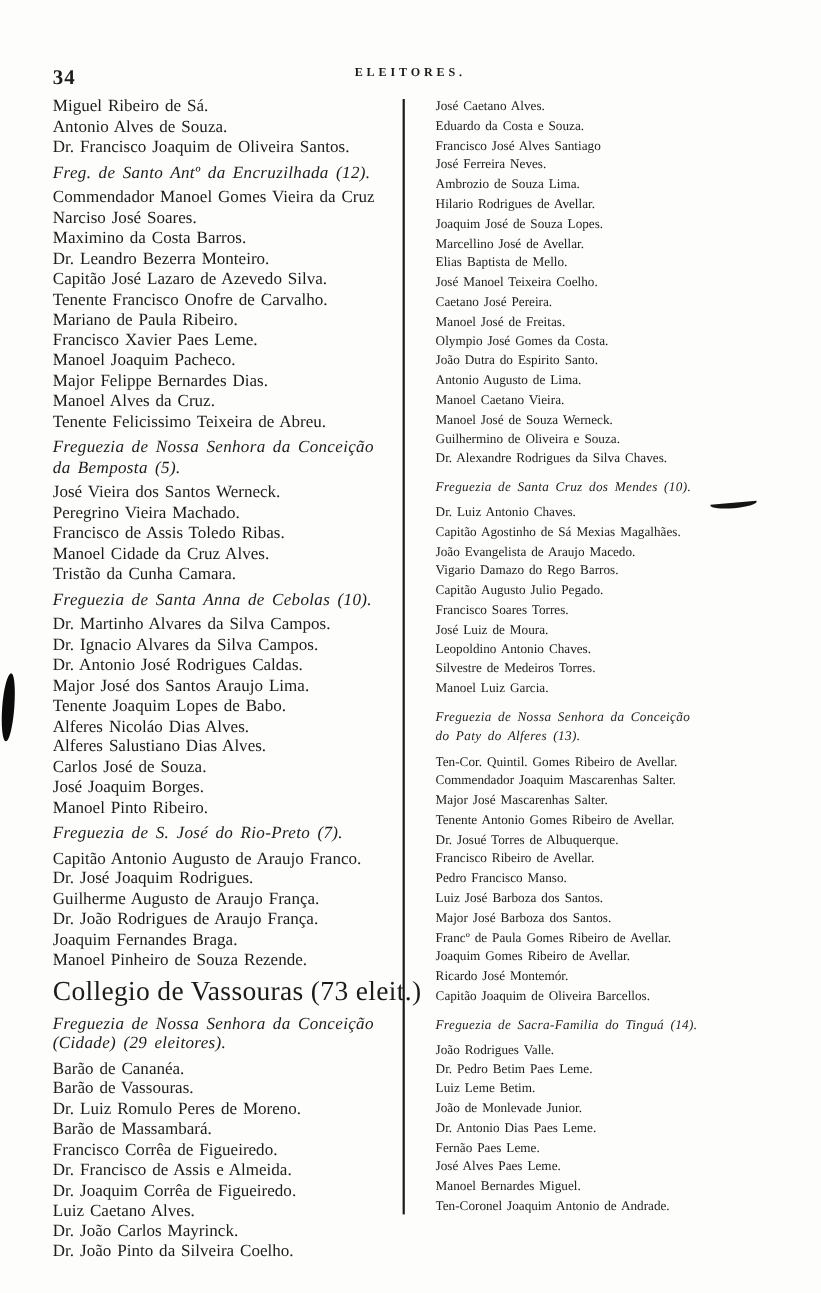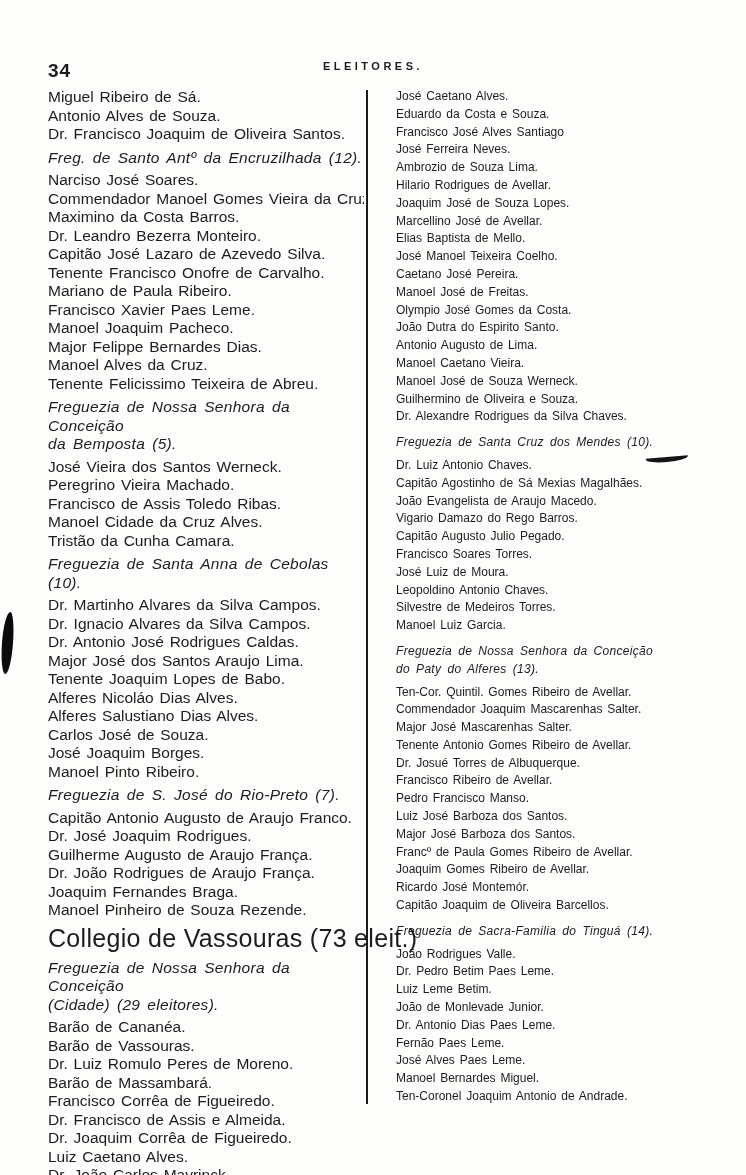--- a/index.html
+++ b/index.html
@@ -5,21 +5,21 @@
   :root{
     --paper:#fdfdfb;
     --ink:#1c1c1c;
   }
   html,body{margin:0;padding:0;background:var(--paper);}
   .page{
     position:relative;
     width:746px;height:1175px;
     background:var(--paper);
     color:var(--ink);
-    font-family:Liberation Sans, sans-serif;
+    font-family:Liberation Serif, serif;
     overflow:hidden;
   }
   .page-number{
     position:absolute;left:48px;top:60px;
     font-size:19px;font-weight:bold;letter-spacing:1px;
   }
   .page-header{
     position:absolute;left:0;top:60px;width:100%;
     text-align:center;
     font-size:11px;font-weight:bold;letter-spacing:3.5px;
@@ -86,22 +86,22 @@
   <div class="page-header">ELEITORES.</div>
 
   <div class="columns">
     <div class="col col-left" id="col-left">
         <div class="name-line">Miguel Ribeiro de Sá.</div>
         <div class="name-line">Antonio Alves de Souza.</div>
         <div class="name-line">Dr. Francisco Joaquim de Oliveira Santos.</div>
         <div class="section-heading">
           <div class="sect-line-1">Freg. de Santo Antº da Encruzilhada (12).</div>
         </div>
+        <div class="name-line">Commendador Manoel Gomes Vieira da Cruz</div>
         <div class="name-line">Narciso José Soares.</div>
-        <div class="name-line">Commendador Manoel Gomes Vieira da Cruz</div>
         <div class="name-line">Maximino da Costa Barros.</div>
         <div class="name-line">Dr. Leandro Bezerra Monteiro.</div>
         <div class="name-line">Capitão José Lazaro de Azevedo Silva.</div>
         <div class="name-line">Tenente Francisco Onofre de Carvalho.</div>
         <div class="name-line">Mariano de Paula Ribeiro.</div>
         <div class="name-line">Francisco Xavier Paes Leme.</div>
         <div class="name-line">Manoel Joaquim Pacheco.</div>
         <div class="name-line">Major Felippe Bernardes Dias.</div>
         <div class="name-line">Manoel Alves da Cruz.</div>
         <div class="name-line">Tenente Felicissimo Teixeira de Abreu.</div>

